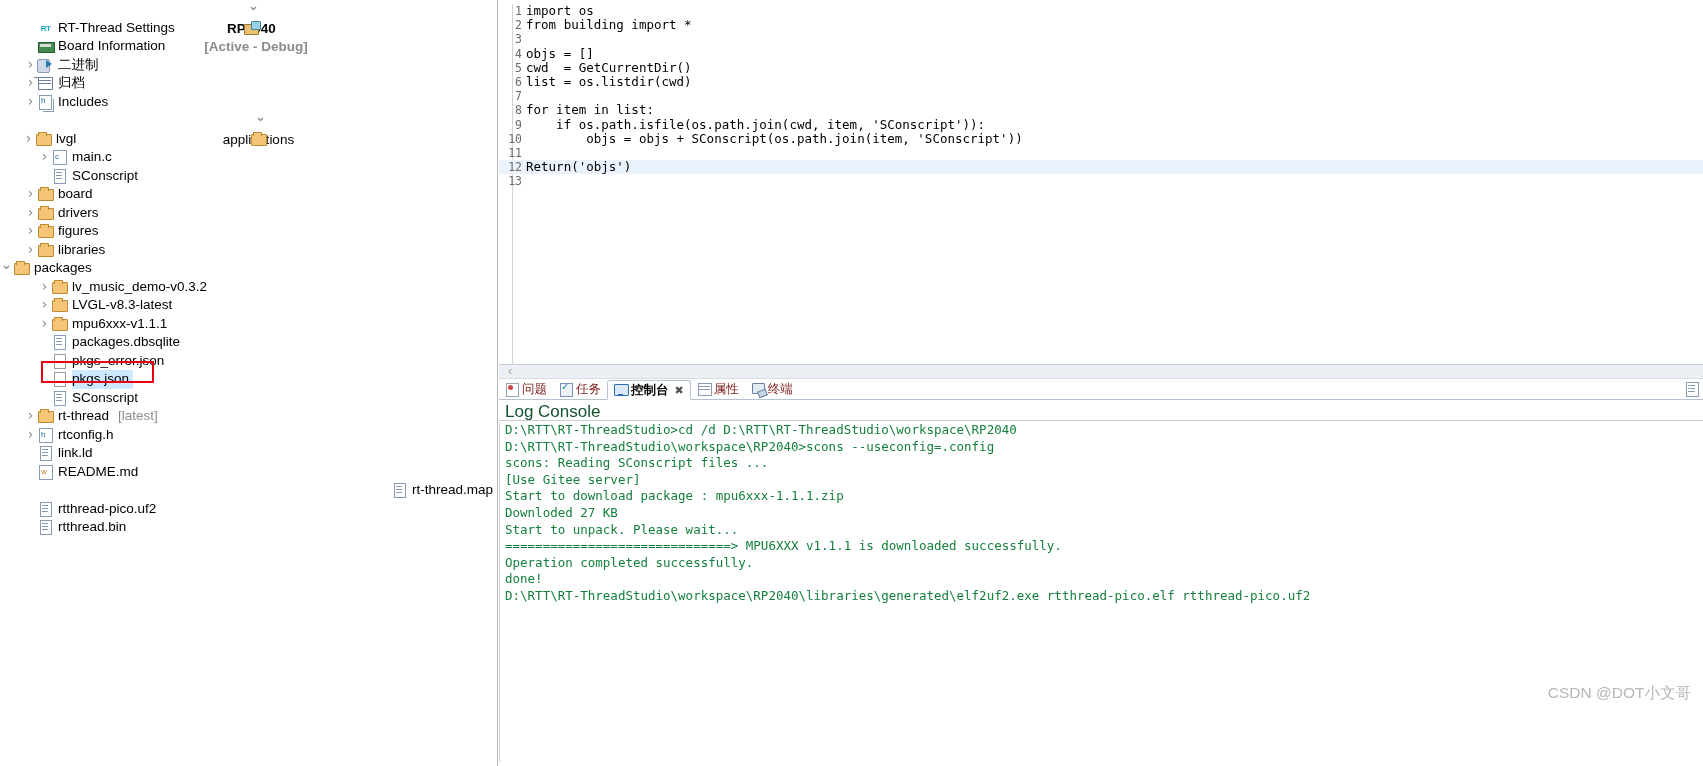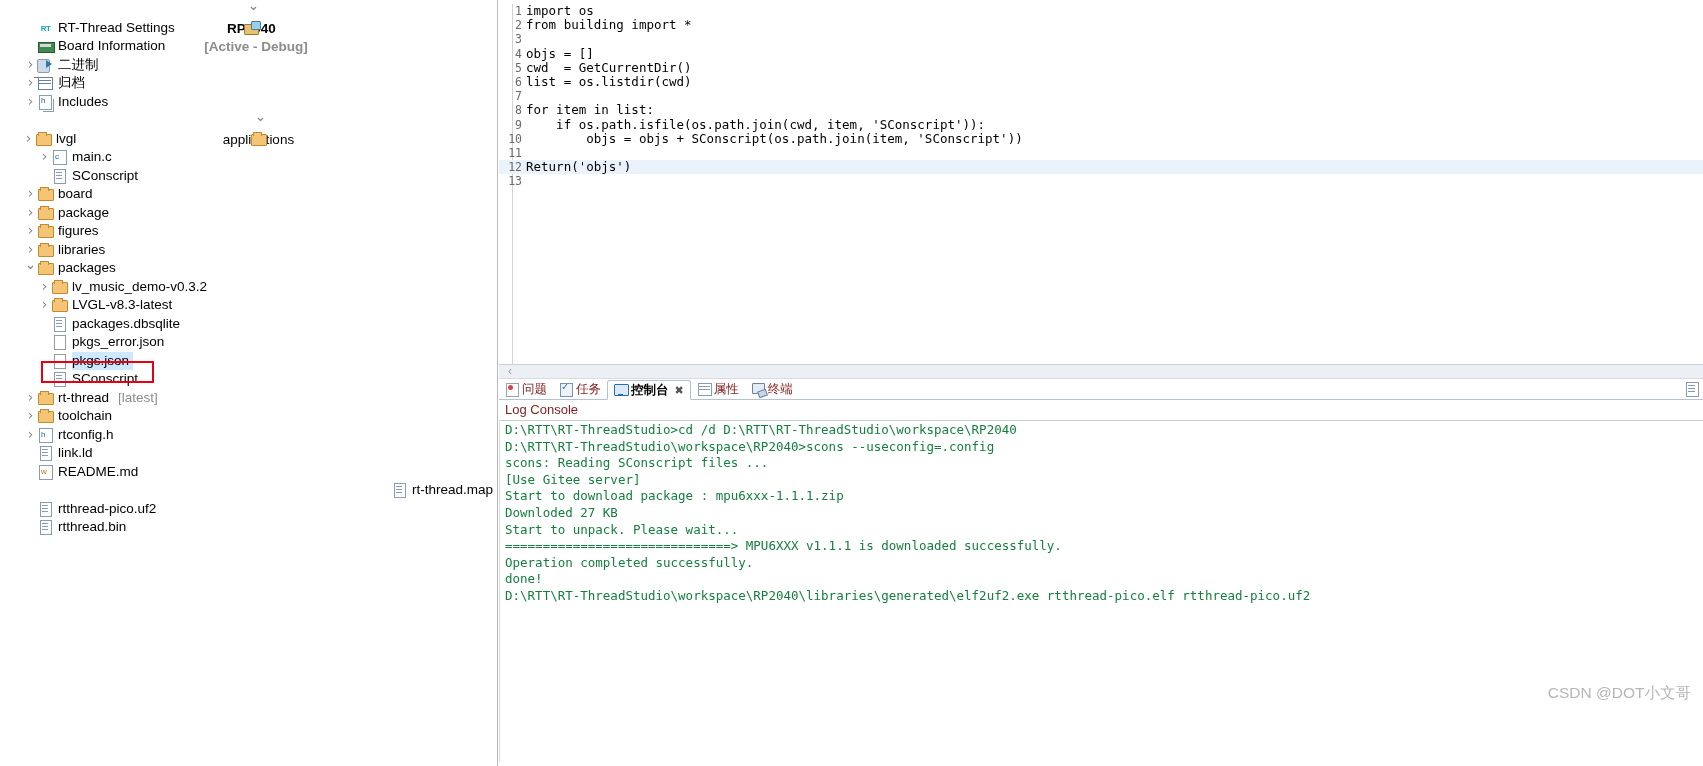--- a/index.html
+++ b/index.html
@@ -203,21 +203,21 @@
   .tico-console::before { content:""; position:absolute; left:0px; top:1px; width:13px; height:10px; background:#dbe8f5; border:1.5px solid #2b6cb0; border-radius:1px;}
   .tico-console::after { content:""; position:absolute; left:4px; top:11px; width:5px; height:2px; background:#2b6cb0;}
   .tico-properties::before { content:""; position:absolute; left:1px; top:1px; width:12px; height:11px; background:#fff; border:1px solid #8a9bb5;}
   .tico-properties::after { content:""; position:absolute; left:1px; top:4px; width:12px; height:1px; background:#8a9bb5; box-shadow: 0 3px 0 #8a9bb5;}
   .tico-terminal::before { content:""; position:absolute; left:1px; top:1px; width:11px; height:9px; background:#e3ebf5; border:1px solid #6b7fa0; border-radius:1px;}
   .tico-terminal::after { content:""; position:absolute; left:7px; top:8px; width:7px; height:5px; background:#c9d5e6; border:1px solid #6b7fa0; transform:rotate(-20deg);}
   .vtab .closex { font-size: 11px; color:#555; margin-left:3px; }
 
   #console-title {
     position: absolute; left: 6px; top: 37px;
-    font-size: 13px; color: #7f1d1d;
+    font-size: 17px; color: #14532d;
   }
   #console-title-underline {
     position:absolute; left: 0; top: 55px; width: 1204px; height:1px; background:#c8cdd4;
   }
   #log-body {
     position: absolute; left: 6px; top: 57px;
     width: 1190px; height: 340px;
     font-family: "DejaVu Sans Mono", "Liberation Mono", monospace;
     font-size: 12.5px;
     line-height: 16.6px;
@@ -306,46 +306,51 @@
           <span class="label">SConscript</span>
         </div>
         <div class="node" style="padding-left: 24px;">
           <span class="arrow closed"></span>
           <span class="ico ic-folder"></span>
           <span class="label">board</span>
         </div>
         <div class="node" style="padding-left: 24px;">
           <span class="arrow closed"></span>
           <span class="ico ic-folder"></span>
-          <span class="label">package</span>
+          <span class="label">drivers</span>
         </div>
         <div class="node" style="padding-left: 24px;">
           <span class="arrow closed"></span>
           <span class="ico ic-folder"></span>
           <span class="label">figures</span>
         </div>
         <div class="node" style="padding-left: 24px;">
           <span class="arrow closed"></span>
           <span class="ico ic-folder"></span>
           <span class="label">libraries</span>
         </div>
-        <div class="node" style="padding-left: 24px;">
+        <div class="node" style="">
           <span class="arrow open"></span>
           <span class="ico ic-folder"></span>
           <span class="label">packages</span>
         </div>
         <div class="node" style="padding-left: 38px;">
           <span class="arrow closed"></span>
           <span class="ico ic-folder"></span>
           <span class="label">lv_music_demo-v0.3.2</span>
         </div>
         <div class="node" style="padding-left: 38px;">
           <span class="arrow closed"></span>
           <span class="ico ic-folder"></span>
           <span class="label">LVGL-v8.3-latest</span>
+        </div>
+        <div class="node" style="padding-left: 38px;">
+          <span class="arrow closed"></span>
+          <span class="ico ic-folder"></span>
+          <span class="label">mpu6xxx-v1.1.1</span>
         </div>
         <div class="node" style="padding-left: 38px;">
           <span class="arrow none"></span>
           <span class="ico ic-file"></span>
           <span class="label">packages.dbsqlite</span>
         </div>
         <div class="node" style="padding-left: 38px;">
           <span class="arrow none"></span>
           <span class="ico ic-file-plain"></span>
           <span class="label">pkgs_error.json</span>
@@ -358,25 +363,20 @@
         <div class="node" style="padding-left: 38px;">
           <span class="arrow none"></span>
           <span class="ico ic-file"></span>
           <span class="label">SConscript</span>
         </div>
         <div class="node" style="padding-left: 24px;">
           <span class="arrow closed"></span>
           <span class="ico ic-folder"></span>
           <span class="label">rt-thread</span>
           <span class="suffix">[latest]</span>
-        </div>
-        <div class="node" style="padding-left: 24px;">
-          <span class="arrow closed"></span>
-          <span class="ico ic-folder"></span>
-          <span class="label">toolchain</span>
         </div>
         <div class="node" style="padding-left: 24px;">
           <span class="arrow closed"></span>
           <span class="ico ic-h"></span>
           <span class="label">rtconfig.h</span>
         </div>
         <div class="node" style="padding-left: 24px;">
           <span class="arrow none"></span>
           <span class="ico ic-file"></span>
           <span class="label">link.ld</span>

